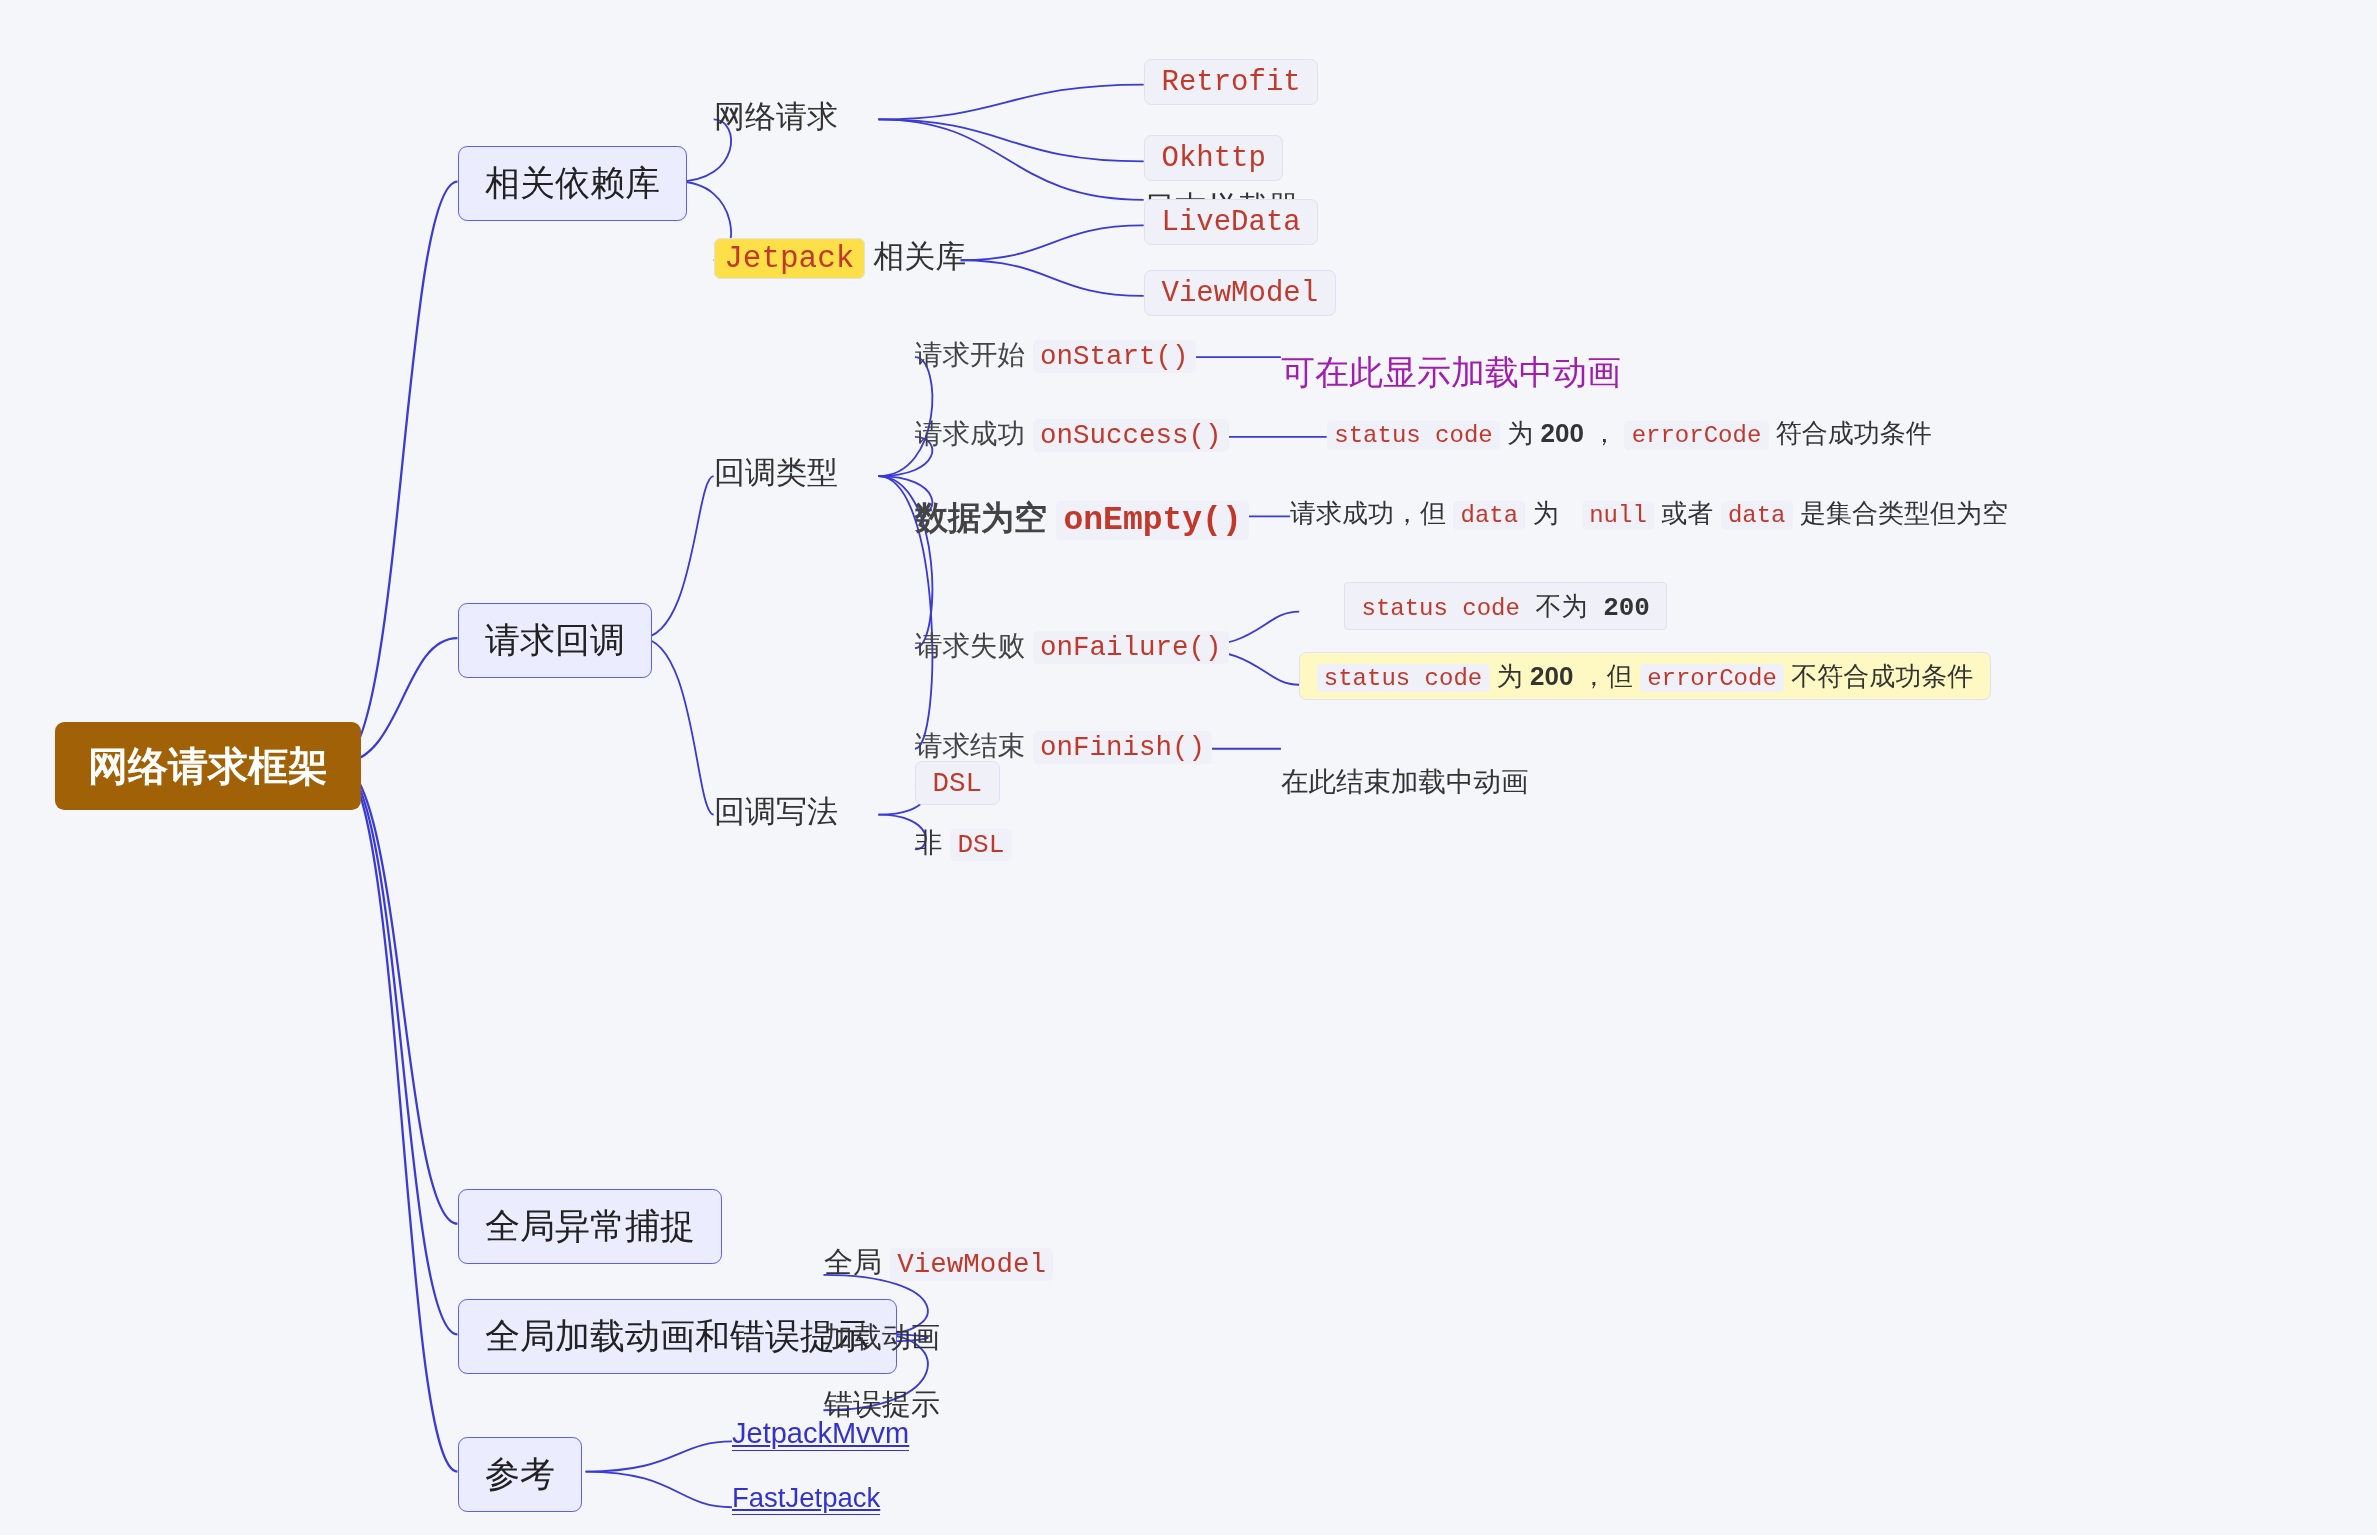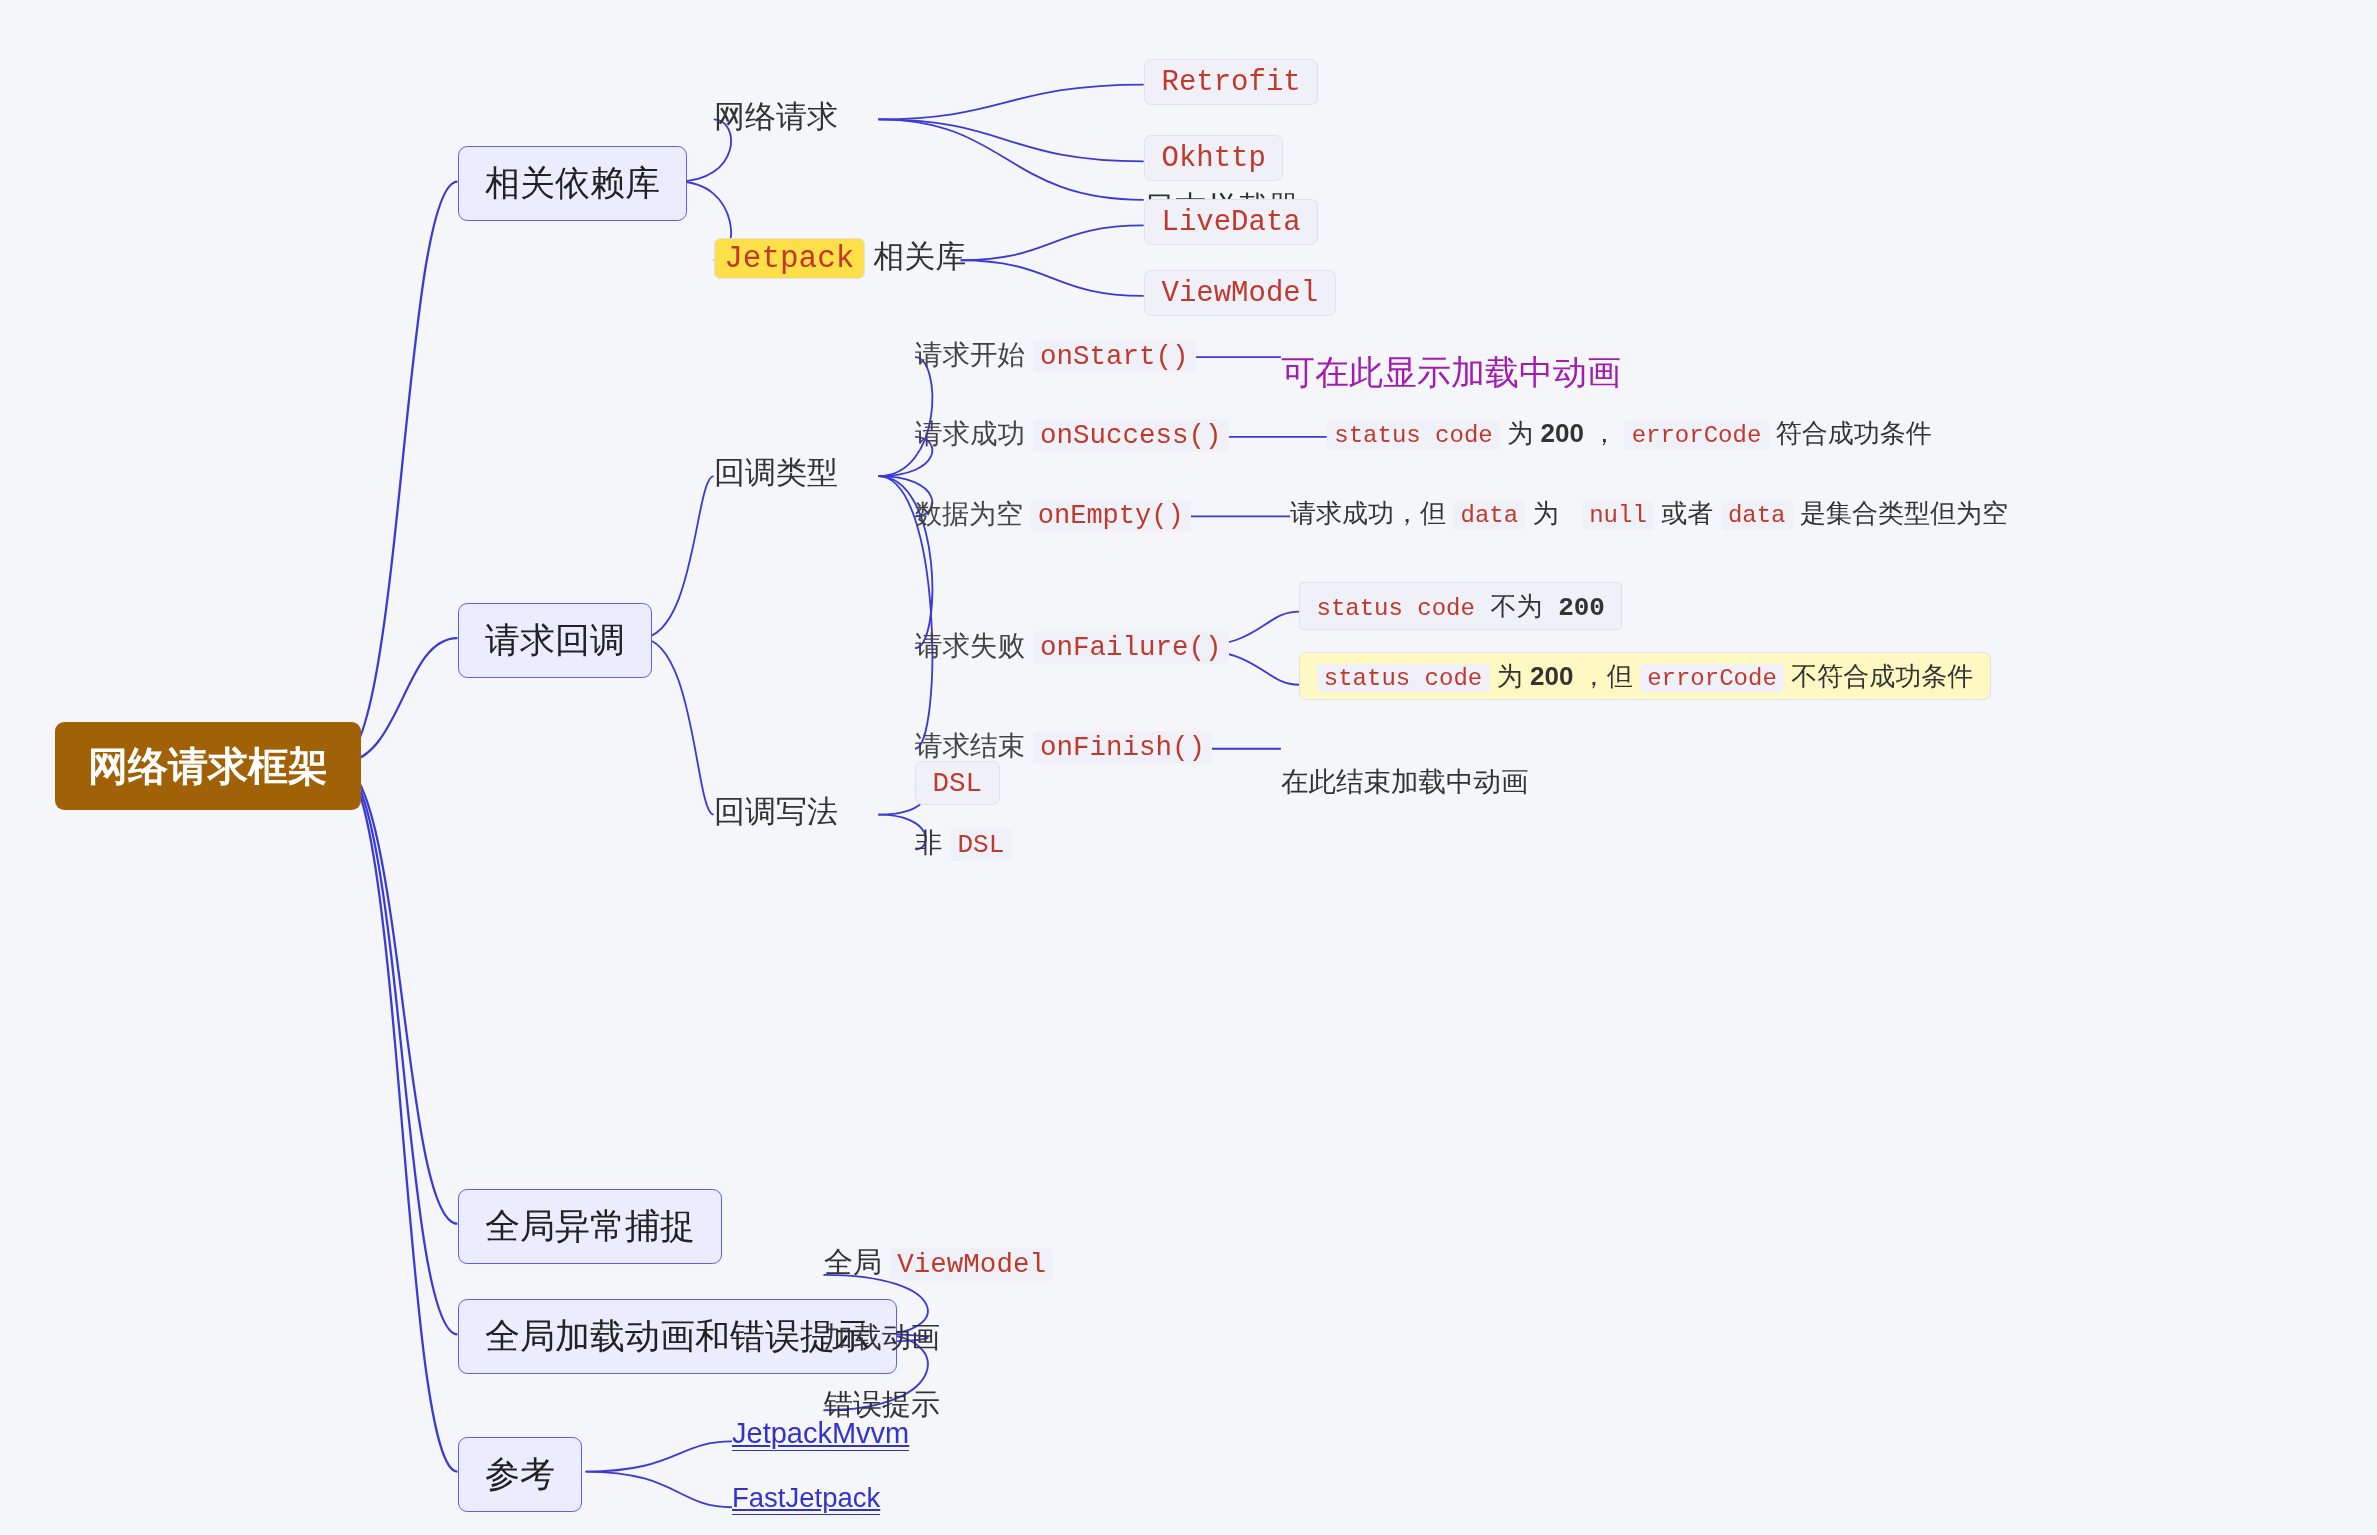--- a/index.html
+++ b/index.html
@@ -189,40 +189,40 @@
 
   <div class="node-l3" style="left:1327px; top:416px; font-size:26px; color:#333;">
     <span class="inline-code" style="font-size:24px;">status code</span>
     <span> 为 </span>
     <span style="font-weight:bold;">200</span>
     <span>，</span>
     <span class="inline-code" style="font-size:24px;">errorCode</span>
     <span> 符合成功条件</span>
   </div>
 
-  <div class="node-l3" style="left:915px; top:496px; font-size:27px;">
+  <div class="node-l3" style="left:915px; top:496px; font-size:33px;font-weight:bold;">
     <span>数据为空 </span>
     <span class="inline-code">onEmpty()</span>
   </div>
   <div class="node-l3" style="left:1290px; top:496px; font-size:26px; color:#333;">
     <span>请求成功，但 </span>
     <span class="inline-code" style="font-size:24px;">data</span>
     <span> 为 </span>
     <span class="inline-code" style="font-size:24px;margin-left:16px;">null</span>
     <span> 或者 </span>
     <span class="inline-code" style="font-size:24px;">data</span>
     <span> 是集合类型但为空</span>
   </div>
 
   <div class="node-l3" style="left:915px; top:628px; font-size:27.5px;">
     <span>请求失败 </span>
     <span class="inline-code">onFailure()</span>
   </div>
 
-  <div class="node-l3" style="left:1299px; top:582px; font-size:26px; background:#f0f0f8; color:#c0392b; border-radius:4px; padding:5.5px 16.5px; font-family:'Courier New',monospace; border:0.9px solid #e0e0ef;">
+  <div class="node-l3" style="left:1344px; top:582px; font-size:26px; background:#f0f0f8; color:#c0392b; border-radius:4px; padding:5.5px 16.5px; font-family:'Courier New',monospace; border:0.9px solid #e0e0ef;">
     <span class="inline-code" style="background:transparent; padding:0; border:none; font-size:24px;">status code</span>
     <span style="color:#333;"> 不为 </span>
     <span style="color:#333; font-weight:bold;">200</span>
   </div>
   <div class="node-l3" style="left:1299px; top:652px; font-size:26px; background:#fef9c3; border-radius:7.3px; padding:5.5px 16.5px; border:0.9px solid #e0e0ef; color:#333;">
     <span class="inline-code" style="font-size:24px;">status code</span>
     <span> 为 </span>
     <span style="font-weight:bold;">200</span>
     <span>，但 </span>
     <span class="inline-code" style="font-size:24px;">errorCode</span>

